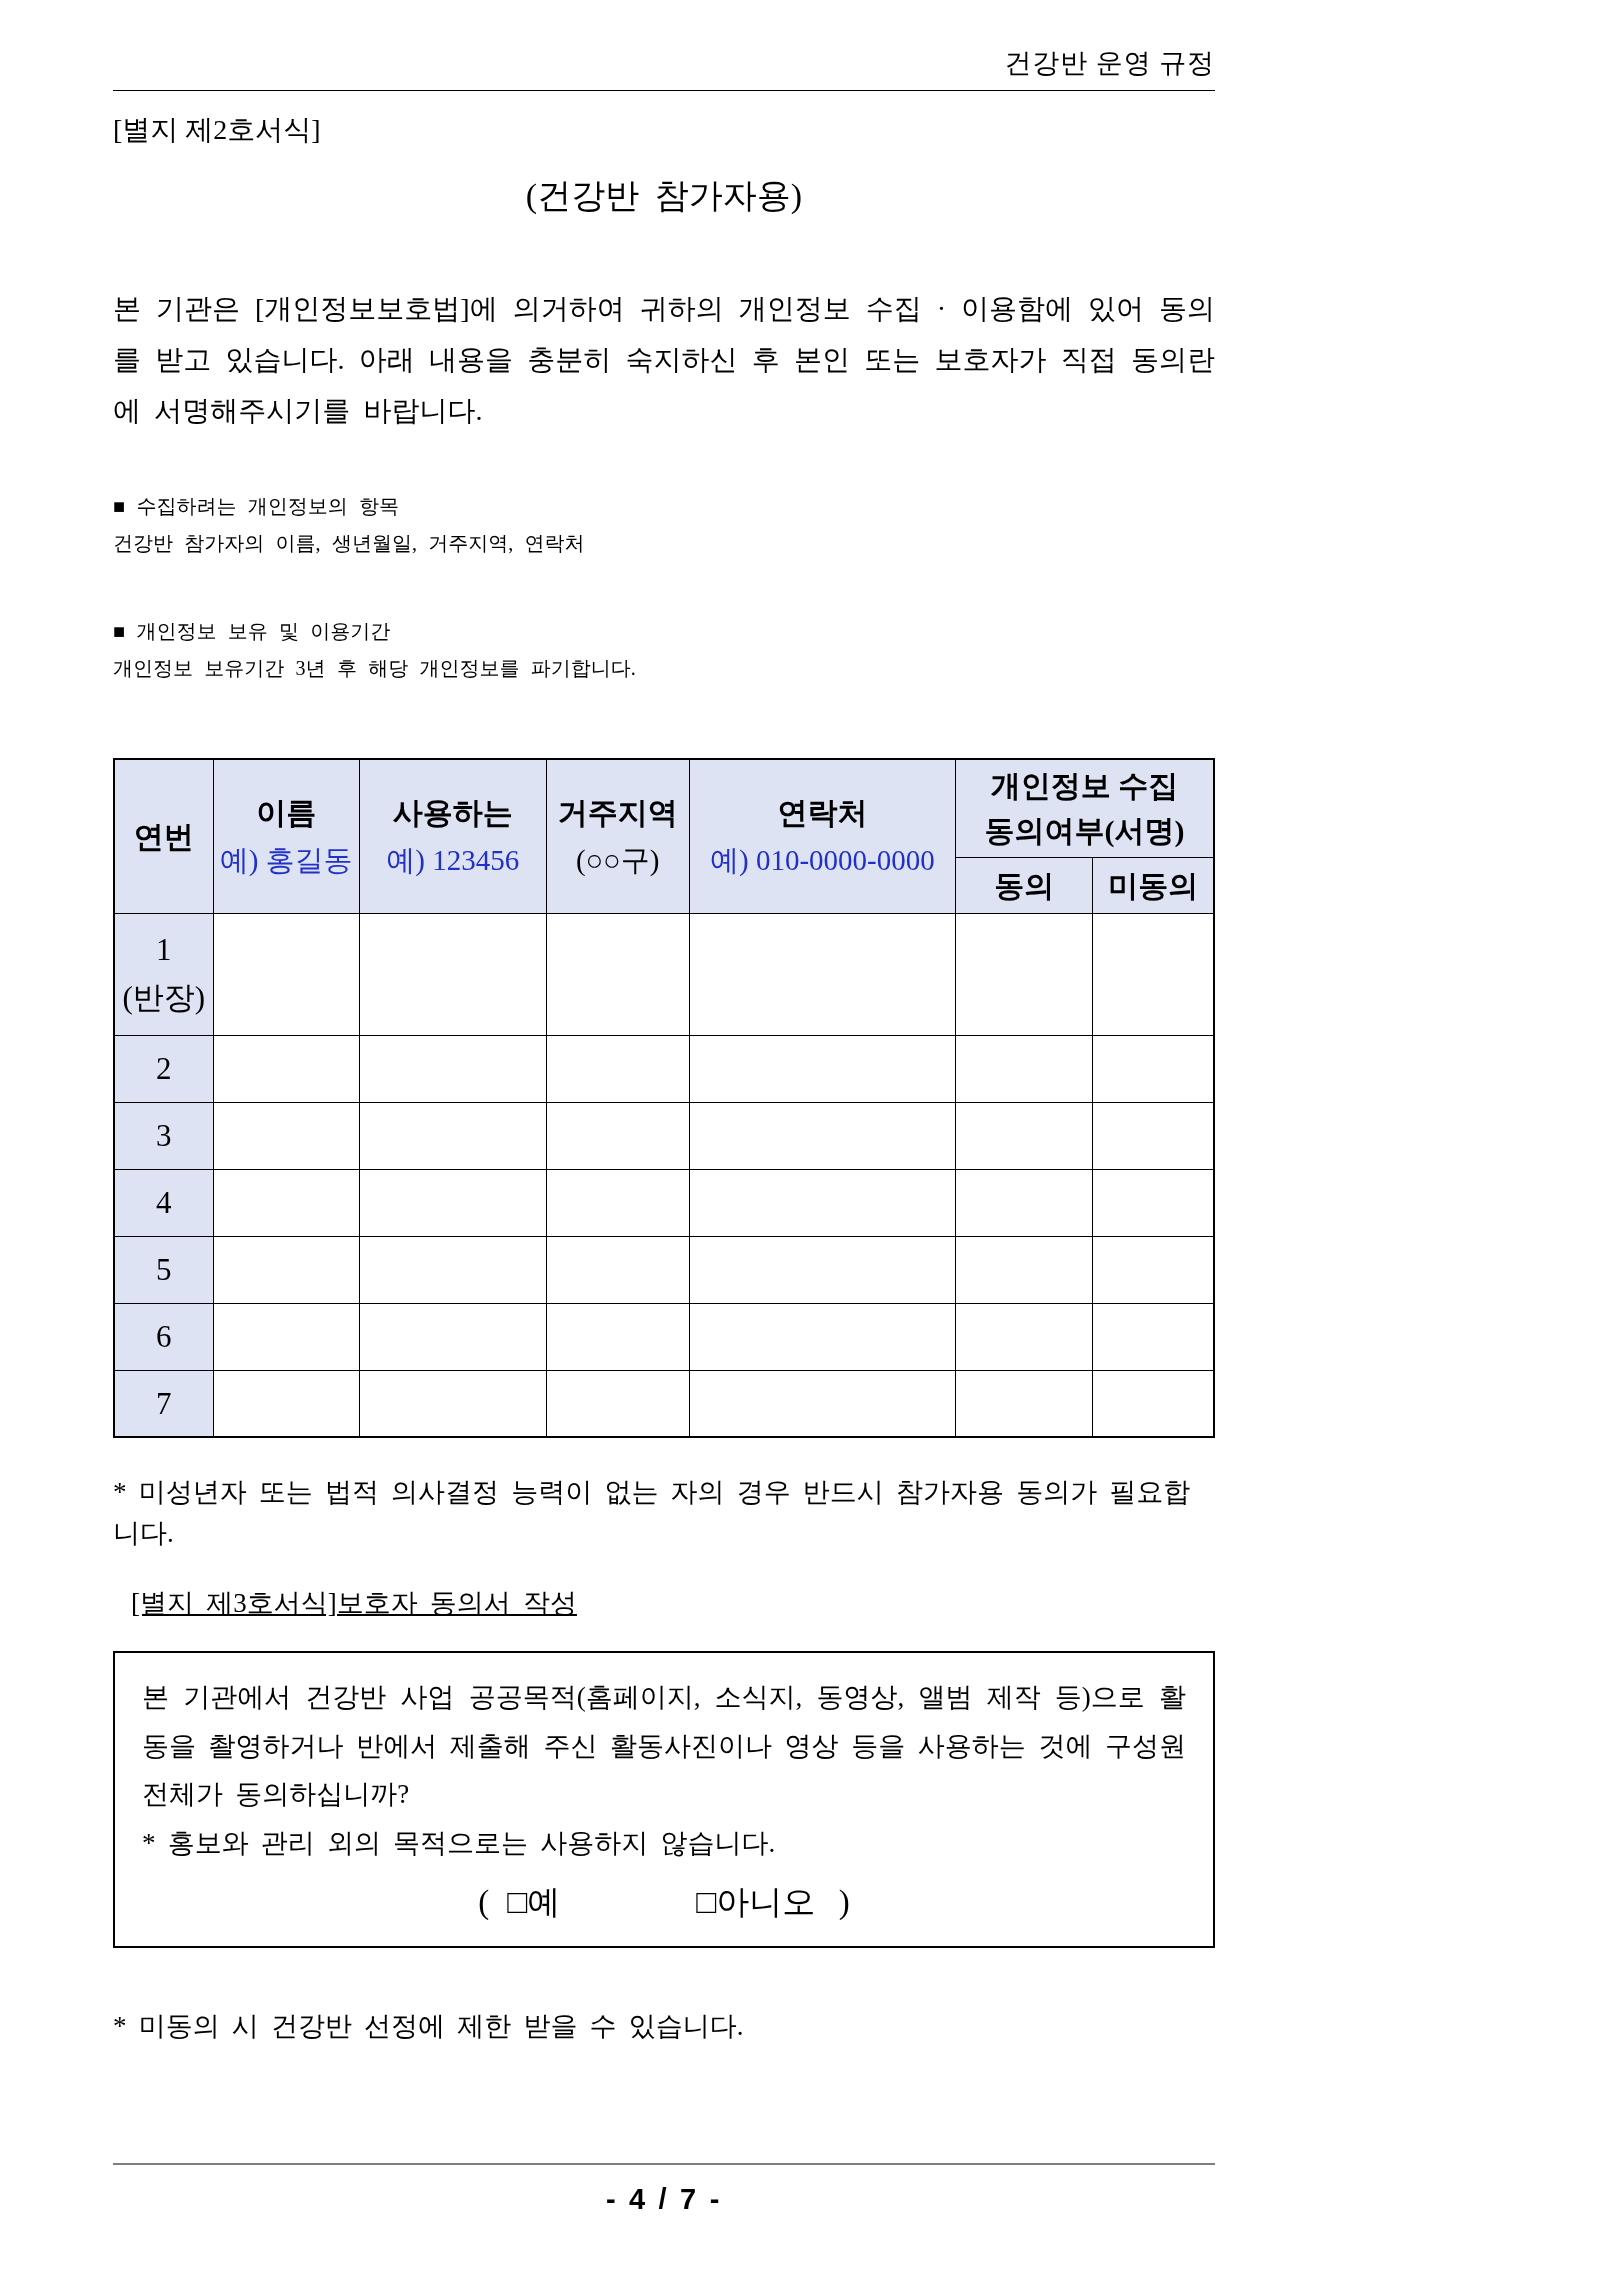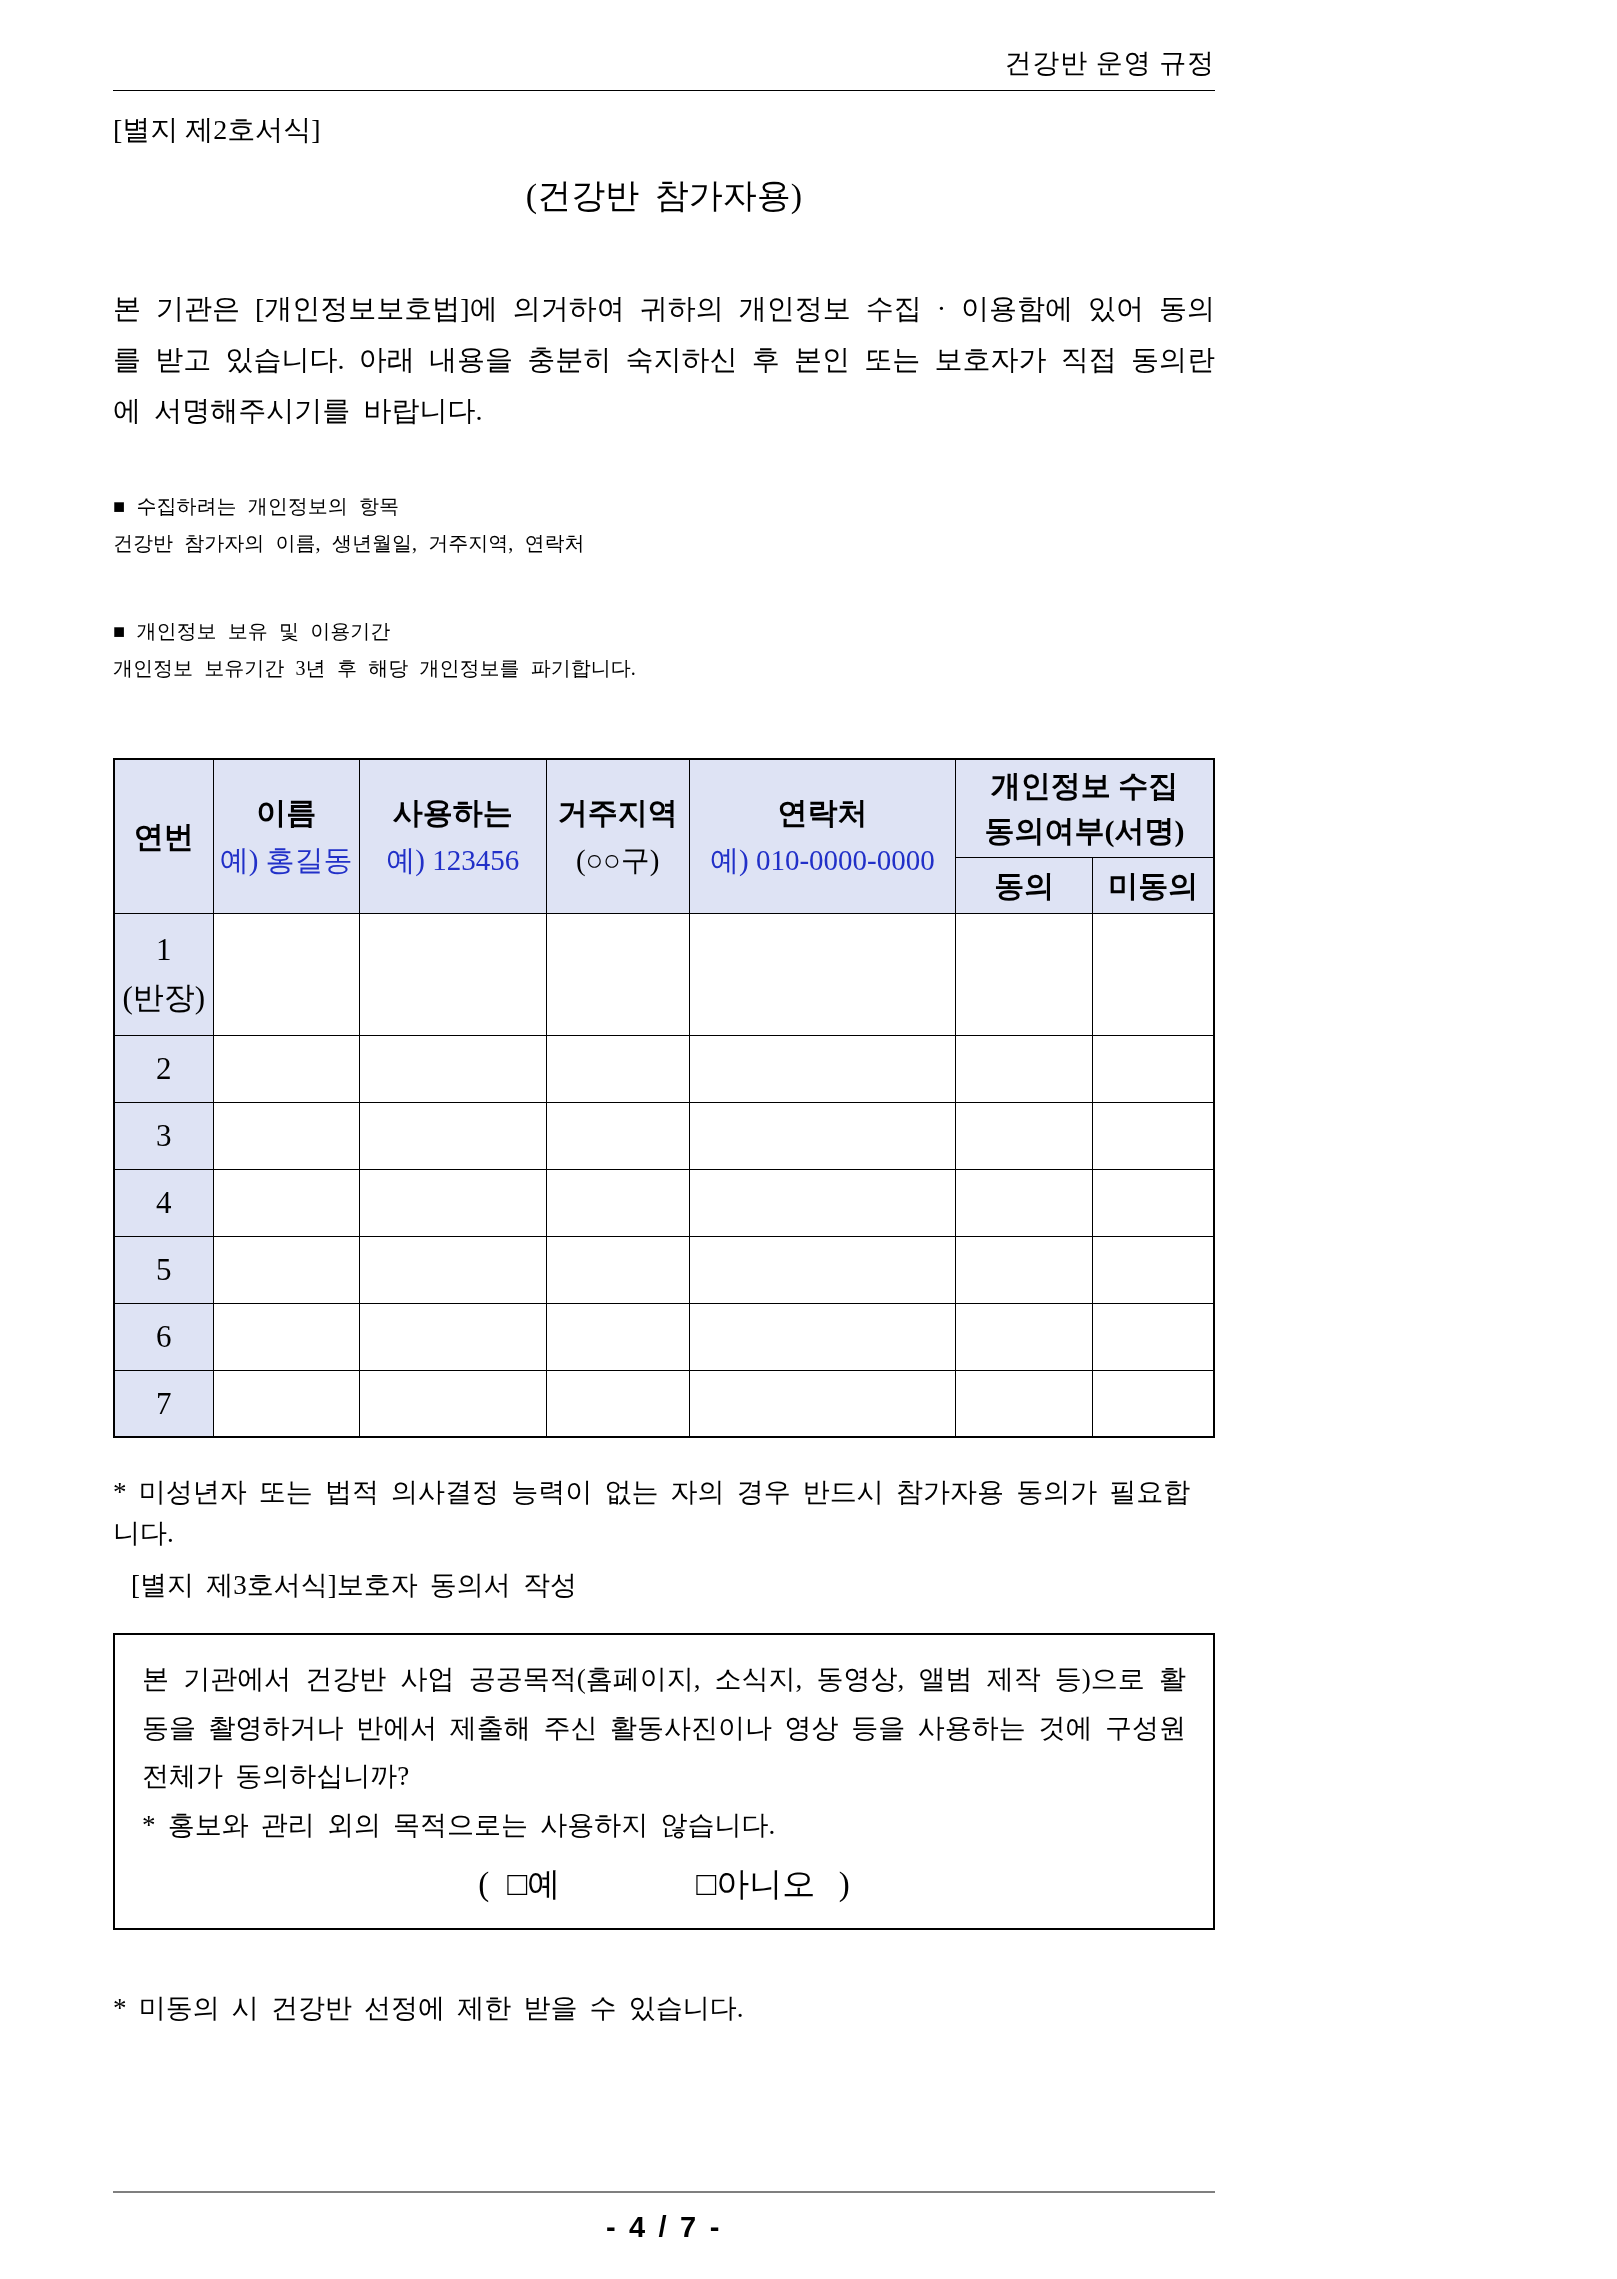--- a/index.html
+++ b/index.html
@@ -51,40 +51,40 @@
   .consent-table tbody tr { height:67px; }
   .consent-table tbody tr.tall { height:122px; }
   .consent-table tbody td { background:#fff; }
   .consent-table tbody td.c-no {
     background:var(--header_bg,#dee3f4);
     text-align:center; font-size:31px; line-height:1.55; vertical-align:middle;
   }
 
   .note { font-size:27px; word-spacing:5.4px; line-height:1.5; }
   .note-1 { margin-top:34px; }
-  .note-2 { margin-top:12px; padding-left:18px; }
+  .note-2 { margin-top:30px; padding-left:18px;text-decoration:underline; }
   .note-3 { margin-top:58px; }
 
   .media-box {
     margin-top:27px; border:2.7px solid #000;
     padding:20px 27px 14px 27px;
     font-size:27px; line-height:1.8; word-spacing:5.4px;
   }
   .media-box p { margin:0; text-align:justify; word-break:break-all; }
   .options {
     display:flex; justify-content:center; align-items:baseline;
     font-size:33px; margin-top:5.4px;
   }
   .opt-yes { margin-left:18px; }
   .opt-no { margin-left:136px; }
   .opt-close { margin-left:23.5px; }
   .checkbox-glyph { font-size:33px; }
 
   
-  .footer { position:absolute; left:113px; right:181px; bottom:36px; }
+  .footer { position:absolute; left:113px; right:181px; bottom:64px; }
   .footer-rule { border:none; border-top:2.7px solid var(--rule_gray,#7f7f7f); margin:0; }
   .page-number {
     text-align:center; margin-top:18px;
     font-family:"Liberation Sans","DejaVu Sans",sans-serif;
     font-weight:bold; font-size:29px; letter-spacing:2.7px;
   }
 </style>
 </head>
 <body>
 

